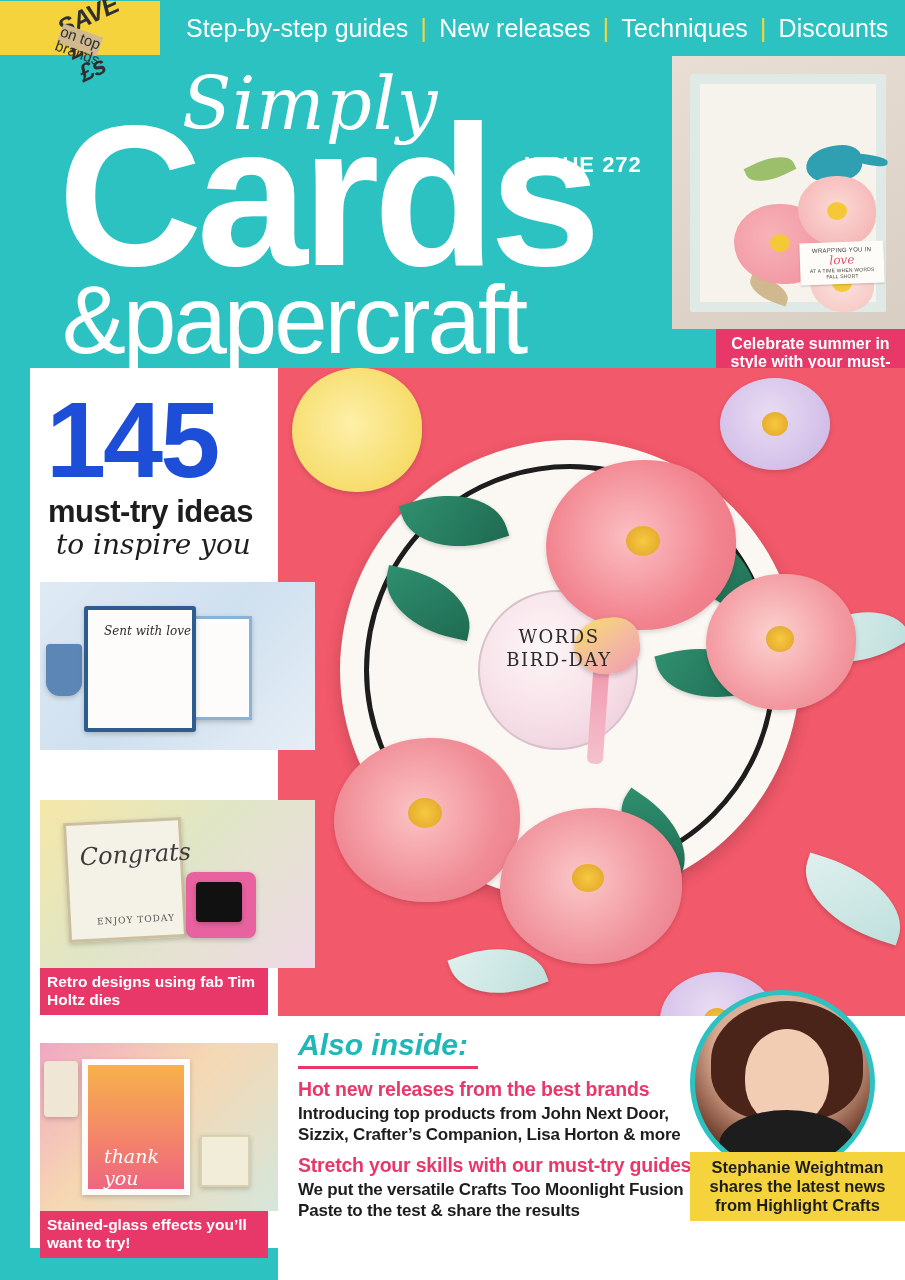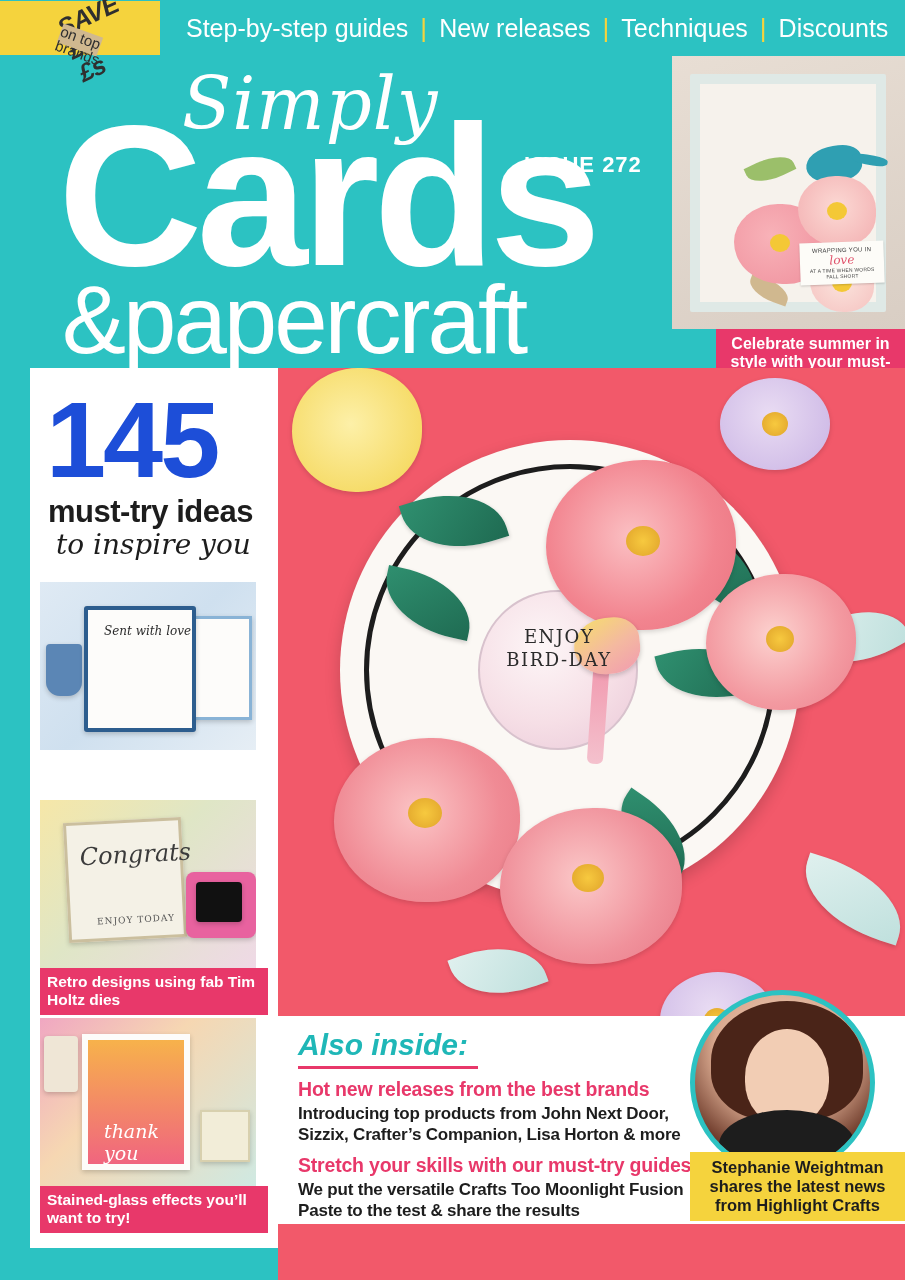--- a/index.html
+++ b/index.html
@@ -308,40 +308,40 @@
     font-size: 28px;
     color: #1d1d1d;
   }
 
   .thumb {
     position: absolute;
     left: 10px;
     width: 228px;
   }
   .thumb-img {
-    width: 216px;
+    width: 275px;
     height: 168px;
     position: relative;
     overflow: hidden;
   }
   .thumb-cap {
     background: #e8386a;
     color: #fff;
     font-size: 15.5px;
     font-weight: bold;
     line-height: 1.15;
     padding: 5px 7px 6px 7px;
   }
 
   #thumb1 { top: 214px; }
   #thumb1 .thumb-img { background: linear-gradient(135deg,#dfeaf4 0%, #cfe0ef 50%, #e6eef5 100%); }
   #thumb2 { top: 432px; }
   #thumb2 .thumb-img { background: linear-gradient(135deg,#f6e7a8 0%, #dfe6c6 45%, #efd9e6 100%); }
   #thumb3 { top: 650px; }
-  #thumb3 .thumb-img { background: linear-gradient(135deg,#f0a7c2 0%, #f6d7b2 40%, #cfe9e2 100%); }
+  #thumb3 .thumb-img { background: linear-gradient(135deg,#f0a7c2 0%, #f6d7b2 40%, #cfe9e2 100%); margin-top: 25px; }
 
   .t-card {
     position: absolute;
     background: #fdfcfa;
     box-shadow: 0 2px 5px rgba(0,0,0,.2);
   }
   .t1c { top: 24px; left: 44px; width: 112px; height: 126px; border: 4px solid #2d5d8e; border-radius: 3px; }
   .t1c2 { top: 34px; left: 150px; width: 62px; height: 104px; border: 3px solid #89b3d6; }
   .t1v { top: 62px; left: 6px; width: 36px; height: 52px; background: #5b86b5; border-radius: 4px 4px 14px 14px; }
   .t2c { top: 20px; left: 26px; width: 118px; height: 120px; background: #f4f1e6; border: 3px solid #cbbf9e; transform: rotate(-3deg); }
@@ -355,21 +355,21 @@
     position: absolute;
     font-family: "DejaVu Serif", serif;
     font-style: italic;
     color: #2b2b2b;
   }
 
   
   .also-box {
     position: absolute;
     top: 1016px; left: 278px;
-    width: 627px; height: 208px;
+    width: 627px; height: 264px;
     background: #ffffff;
   }
   .also-title {
     position: absolute;
     top: 12px; left: 20px;
     font-size: 30px;
     font-weight: bold;
     font-style: italic;
     color: #1fb7b7;
   }
@@ -528,21 +528,21 @@
       <span class="mf-core" style="top:34px;left:42px;width:26px;height:24px"></span>
     </div>
     <div class="lilac" style="top:604px;left:382px;width:116px;height:96px">
       <span class="mf-core" style="top:36px;left:44px;width:26px;height:24px"></span>
     </div>
 
     <div class="bird-tail"></div>
     <div class="bird-main"></div>
 
     <div class="sentiment-main">
-      <div>ENJOY</div>
+      <div>WORDS</div>
       <div>BIRD-DAY</div>
     </div>
   </div>
 
   <div class="left-col">
     <div class="num-145">145</div>
     <div class="must-try">must-try ideas</div>
     <div class="inspire">to inspire you</div>
 
     <div class="thumb" id="thumb1">

